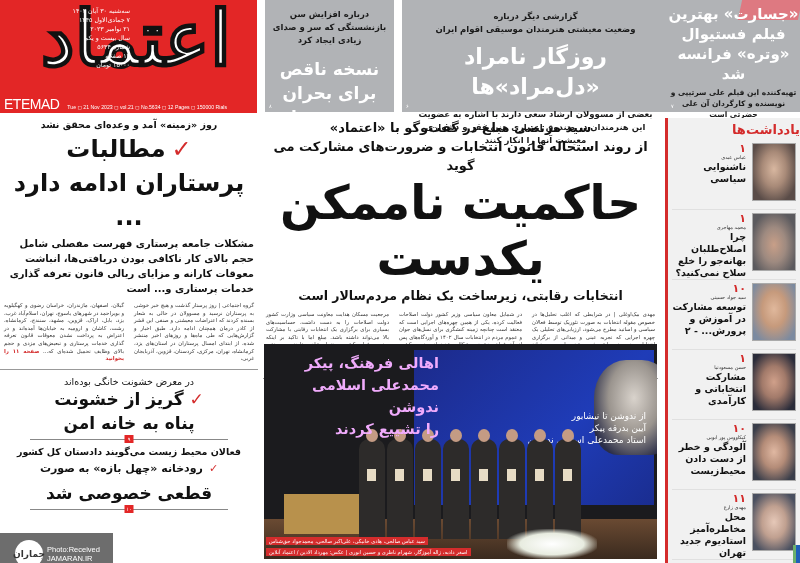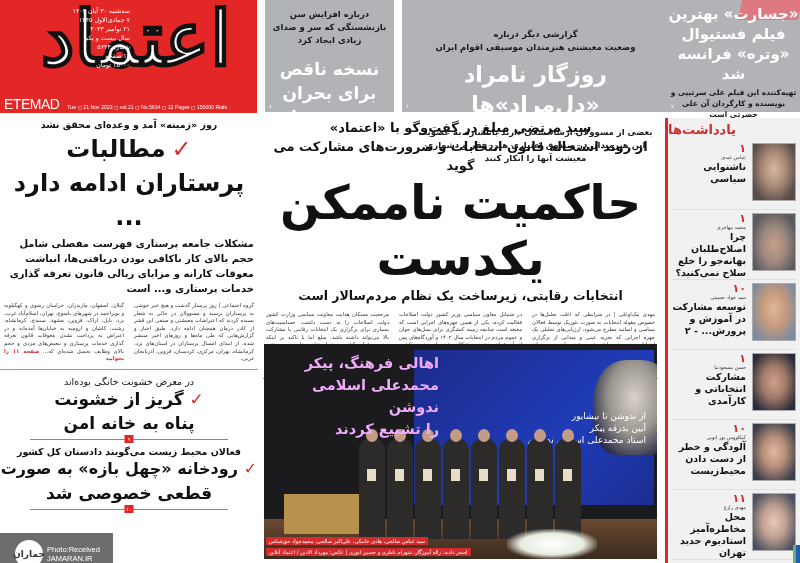--- a/index.html
+++ b/index.html
@@ -12,21 +12,21 @@
   .infobar { position: absolute; left: 0; bottom: 0; width: 257px; height: 15px; color: #fff; display: flex; align-items: flex-end; padding: 0 4px 2px 4px; }
   .etemad { font-family: "Liberation Sans", sans-serif; font-size: 14px; letter-spacing: -0.5px; line-height: 13px; margin-right: 8px; }
   .infotext { font-family: "Liberation Sans", sans-serif; font-size: 5.2px; white-space: nowrap; padding-bottom: 1px; }
   
   .teaser { position: absolute; top: 0; height: 112px; background: #b1b3b6; color: #1a1a1a; text-align: center; direction: rtl; }
   .teaser .small { font-size: 8.5px; font-weight: bold; line-height: 13px; }
   .teaser .big { color: #fff; font-weight: bold; }
   .teaser .pg { position: absolute; left: 4px; bottom: 3px; font-size: 5px; color: #fff; }
   .t1 { left: 265px; width: 129px; padding-top: 8px; }
   .t1 .big { font-size: 17px; line-height: 24px; margin-top: 10px; }
-  .t2 { left: 402px; width: 267px; padding-top: 28px; }
+  .t2 { left: 402px; width: 267px; padding-top: 10px; }
   .t2 .big { font-size: 22px; line-height: 30px; margin: 6px 0; }
   .t3 { left: 667px; width: 133px; padding-top: 4px; }
   .t3 .big { font-size: 15px; line-height: 20px; }
   .t3 .small { font-size: 7.5px; line-height: 11px; margin-top: 3px; }
   .ribbon { position: absolute; right: 0; top: 0; width: 60px; height: 20px; background: rgba(230,110,120,0.85); transform: skewX(-12deg); }
   
   .leftcol { position: absolute; left: 0; top: 115px; width: 258px; height: 448px; direction: rtl; }
   .kicker { font-size: 9.5px; font-weight: bold; text-align: center; color: #111; }
   .headline { font-weight: bold; text-align: center; color: #111; }
   .check { color: #d42c2c; font-weight: normal; margin-left: 6px; }
@@ -52,21 +52,21 @@
   .table-prop { position: absolute; left: 20px; top: 150px; width: 80px; height: 40px; background: #b8914c; }
   .people { position: absolute; left: 95px; top: 95px; display: flex; gap: 2px; }
   .person { width: 26px; height: 100px; background: #2d2b2a; border-radius: 10px 10px 0 0; position: relative; }
   .person::before { content: ""; position: absolute; left: 7px; top: -10px; width: 12px; height: 13px; border-radius: 50%; background: #c49b84; }
   .person .book { position: absolute; left: 8px; top: 30px; width: 9px; height: 12px; background: #e7dcc5; }
   .caption1 { position: absolute; left: 2px; bottom: 14px; background: #d42c2c; color: #fff; font-size: 5.2px; padding: 1px 3px; direction: rtl; }
   .caption2 { position: absolute; left: 2px; bottom: 3px; background: #d42c2c; color: #fff; font-size: 5.2px; padding: 1px 3px; direction: rtl; }
   .flowers { position: absolute; right: 60px; bottom: 0; width: 90px; height: 30px; background: radial-gradient(ellipse, #fff 0%, #e8ece0 50%, transparent 75%); }
   
   .rightcol { position: absolute; left: 665px; top: 118px; width: 135px; height: 445px; border-left: 3px solid #d42c2c; background: #f1f1f1; }
-  .rc-title { color: #d42c2c; font-size: 13px; font-weight: bold; text-align: left; direction: rtl; margin: 4px 0 6px 0; }
+  .rc-title { color: #d42c2c; font-size: 13px; font-weight: bold; text-align: right; direction: rtl; margin: 4px 0 6px 0; }
   .note { display: flex; flex-direction: row-reverse; height: 67px; margin: 0 4px 3px 4px; border-bottom: 1px solid #e0e0e0; }
   .note .pic { width: 44px; height: 58px; flex-shrink: 0; margin-left: 2px; border: 1px solid #aaa; }
   .note .txt { flex: 1; direction: rtl; text-align: right; padding-right: 4px; }
   .note .num { color: #d42c2c; font-size: 11px; font-weight: bold; line-height: 11px; }
   .note .author { font-size: 5px; color: #333; line-height: 7px; }
   .note .ntitle { font-size: 9.5px; font-weight: bold; color: #111; line-height: 12px; }
   .watermark { position: absolute; left: 0; top: 533px; width: 113px; height: 42px; background: rgba(60,60,60,0.75); display: flex; align-items: center; justify-content: center; }
   .wm-logo { width: 28px; height: 28px; border-radius: 50%; background: #fff; margin: 0 4px 0 2px; color: #333; font-size: 9px; display: flex; align-items: center; justify-content: center; font-weight: bold; }
   .wm-text { color: #fff; font-family: "Liberation Sans", sans-serif; font-size: 7.5px; line-height: 9px; }
   .accent-block { position: absolute; left: 793px; top: 545px; width: 7px; height: 18px; background: linear-gradient(90deg,#6bb06b 40%, #1f5fb8 40%); }
@@ -134,21 +134,21 @@
       <span class="check">✓</span><span>گریز از خشونت</span>
     </div>
     <div class="headline" style="font-size:17px; line-height:24px;">پناه به خانه امن</div>
     <div class="sep">
         <span class="pgno">۹</span>
       </div>
   </div>
 
   <div style="margin-top:6px">
     <div class="kicker">فعالان محیط زیست می‌گویند دادستان کل کشور</div>
-    <div class="headline" style="font-size:16px; line-height:24px;">
+    <div class="headline" style="font-size:11px; line-height:24px;">
       <span class="check">✓</span><span>رودخانه «چهل بازه» به صورت</span>
     </div>
     <div class="headline" style="font-size:17px; line-height:24px;">قطعی خصوصی شد</div>
     <div class="sep">
         <span class="pgno">۱۰</span>
       </div>
   </div>
 </div>
 
 <div class="center">

